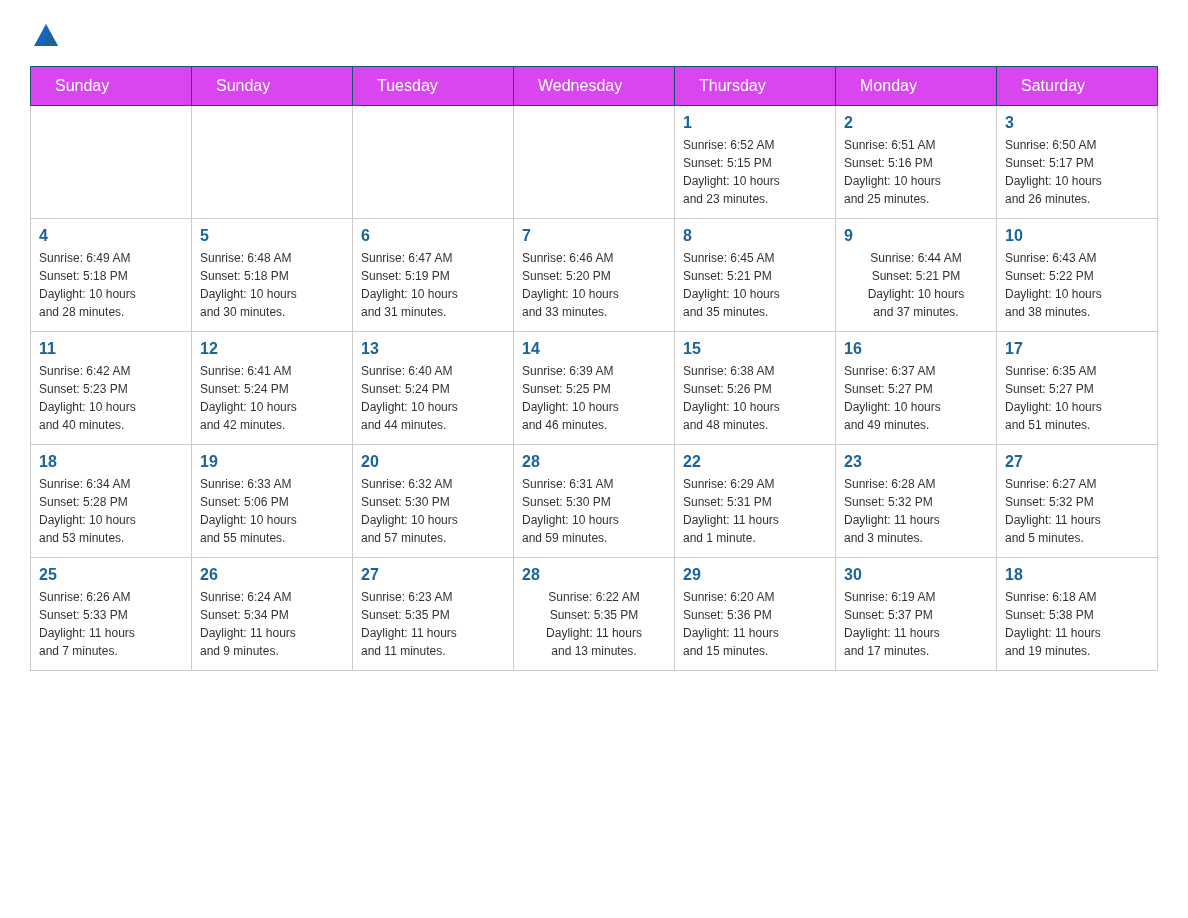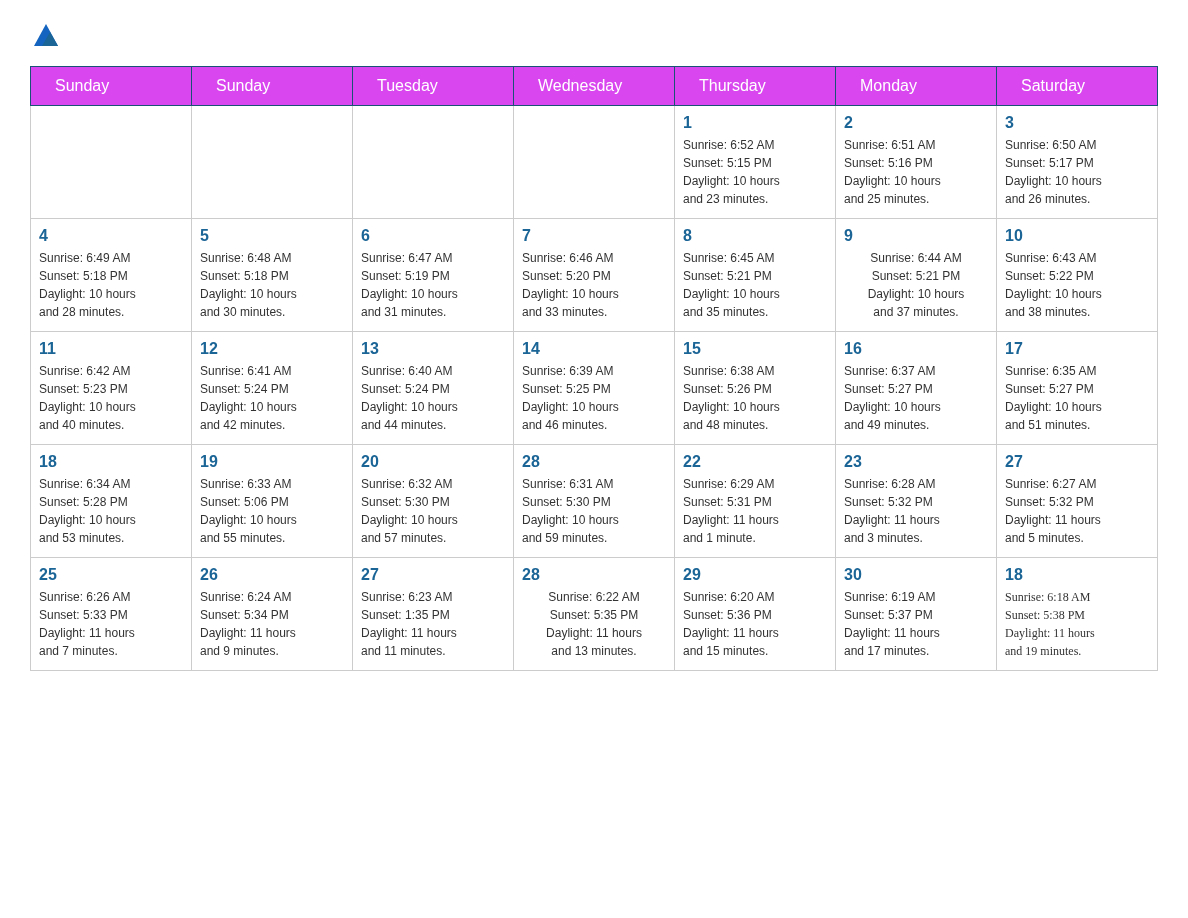--- a/index.html
+++ b/index.html
@@ -317,21 +317,21 @@
         <td>
           <span class="day-number">26</span>
           <div class="day-info" style="white-space: pre-line;">Sunrise: 6:24 AM
 Sunset: 5:34 PM
 Daylight: 11 hours
 and 9 minutes.</div>
         </td>
         <td>
           <span class="day-number">27</span>
           <div class="day-info" style="white-space: pre-line;">Sunrise: 6:23 AM
-Sunset: 1:35 PM
+Sunset: 5:35 PM
 Daylight: 11 hours
 and 11 minutes.</div>
         </td>
         <td>
           <span class="day-number">28</span>
           <div class="day-info" style="white-space: pre-line; text-align: center;">Sunrise: 6:22 AM
 Sunset: 5:35 PM
 Daylight: 11 hours
 and 13 minutes.</div>
         </td>
@@ -344,20 +344,20 @@
         </td>
         <td>
           <span class="day-number">30</span>
           <div class="day-info" style="white-space: pre-line;">Sunrise: 6:19 AM
 Sunset: 5:37 PM
 Daylight: 11 hours
 and 17 minutes.</div>
         </td>
         <td>
           <span class="day-number">18</span>
-          <div class="day-info" style="white-space: pre-line; font-family: Liberation Serif, serif;">Sunrise: 6:18 AM
+          <div class="day-info" style="white-space: pre-line;">Sunrise: 6:18 AM
 Sunset: 5:38 PM
 Daylight: 11 hours
 and 19 minutes.</div>
         </td>
       </tr>
     </tbody>
 </table>
 
 </body></html>

